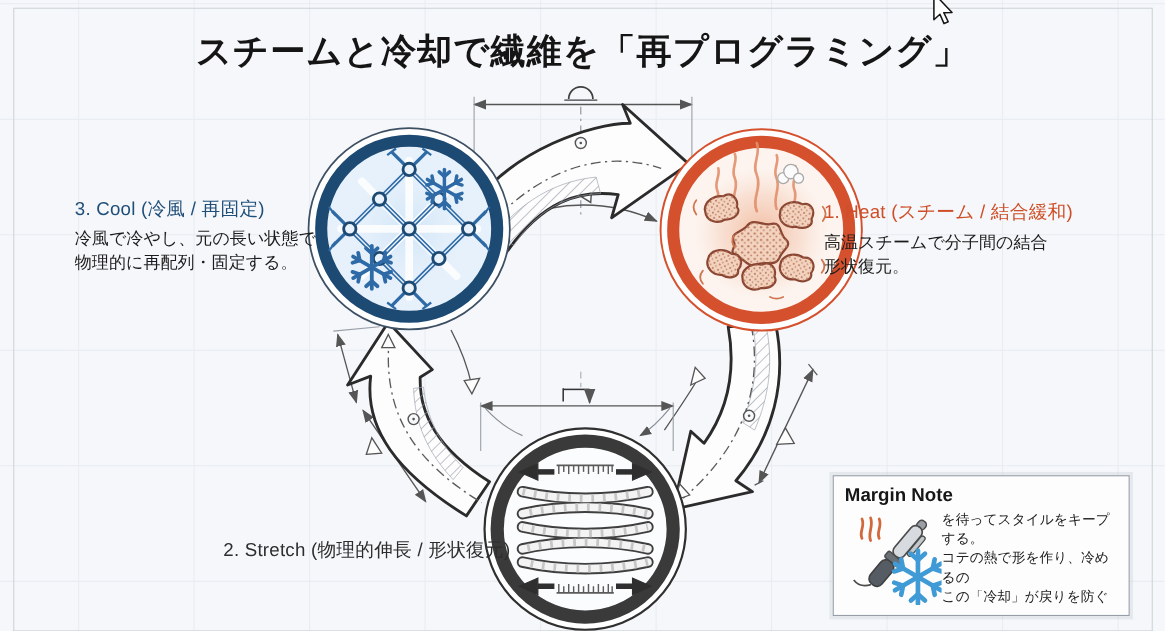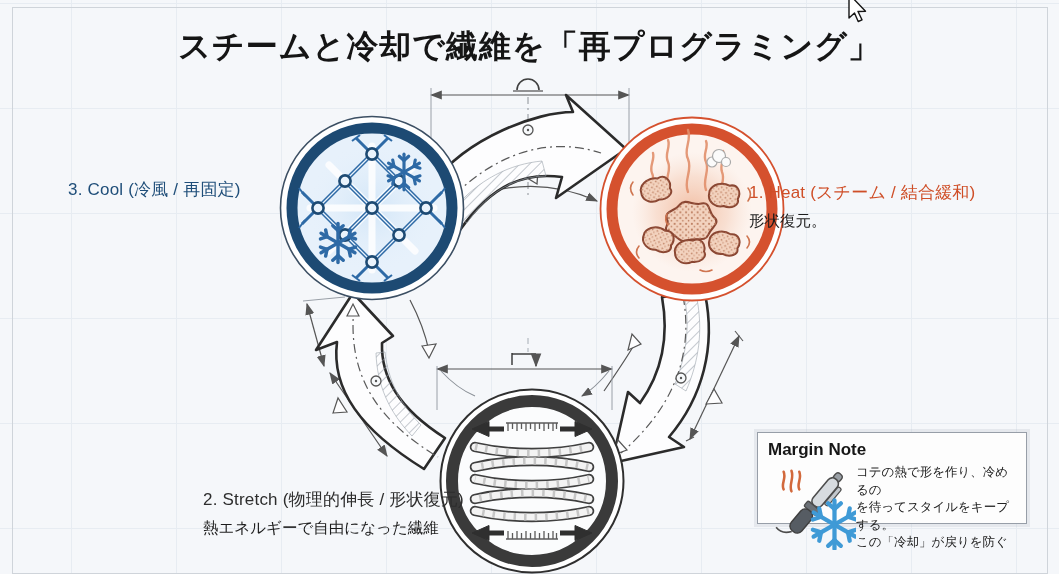--- a/index.html
+++ b/index.html
@@ -24,21 +24,21 @@
   .step-block{width:250px;}
   .step-label{font-size:17px;font-weight:normal;letter-spacing:.2px;}
   .step-body{font-size:15.5px;line-height:22px;margin-top:6px;color:#1c1c1c;}
   #cool-block{left:68px;top:178px;}
   #cool-block .step-label{color:#1f4e79;}
   #heat-block{left:749px;top:181px;}
   #heat-block .step-label{color:#cf4e27;}
   #stretch-block{left:203px;top:488px;width:270px;}
   #stretch-block .step-label{color:#2d2d2d;}
   #margin-note{
-    left:757px;top:432px;width:270px;height:92px;box-sizing:border-box;
+    left:757px;top:432px;width:270px;height:128px;box-sizing:border-box;
     background:#fdfdfd;border:1.5px solid #979ea8;
     box-shadow:0 0 0 3px rgba(175,182,191,.22);
     padding:7px 10px 6px 10px;
   }
   #margin-note .mn-title{font-size:17px;font-weight:bold;color:#161616;}
   #margin-note .mn-row{display:flex;margin-top:2px;}
   #margin-note .mn-icon{width:88px;height:88px;flex:0 0 auto;}
   #margin-note .mn-body{font-size:12.5px;line-height:17.5px;color:#222;padding-top:2px;}
   svg{display:block;}
   #diagram-svg{position:absolute;left:0;top:0;}
@@ -353,33 +353,37 @@
 
     <g transform="translate(845,-6)">
       <path d="M 4,0 L 4,24 L 9.5,19 L 13.2,27.5 L 17,25.8 L 13,17.5 L 20.5,17.3 Z" fill="#ffffff" stroke="#151515" stroke-width="1.4" stroke-linejoin="round"></path>
     </g>
   </svg>
 
   <div id="title" class="abs">スチームと冷却で繊維を「再プログラミング」</div>
 
   <div id="cool-block" class="abs step-block">
     <div class="step-label">3. Cool (冷風 / 再固定)</div>
+    <div class="step-body">
+      <div>冷風で冷やし、元の長い状態で</div>
+      <div>物理的に再配列・固定する。</div>
+    </div>
   </div>
 
   <div id="heat-block" class="abs step-block">
     <div class="step-label">1. Heat (スチーム / 結合緩和)</div>
     <div class="step-body">
+      <div>高温スチームで分子間の結合</div>
       <div>形状復元。</div>
     </div>
   </div>
 
   <div id="stretch-block" class="abs step-block">
     <div class="step-label">2. Stretch (物理的伸長 / 形状復元)</div>
     <div class="step-body">
-      <div>熱エネルギーで自由になった繊維</div>
     </div>
   </div>
 
   <div id="margin-note" class="abs">
     <div class="mn-title">Margin Note</div>
     <div class="mn-row">
       <svg class="mn-icon" viewBox="0 0 90 90">
         <g fill="none" stroke="#d2693c" stroke-width="2.6" stroke-linecap="round">
           <path d="M 16,28 C 13,22 19,17 16,10"></path>
           <path d="M 24,30 C 21,23 27,17 24,9"></path>
@@ -389,21 +393,21 @@
           <rect x="40.5" y="2" width="8" height="9" rx="3.5" fill="#9aa0a6" stroke="#4c4c4c" stroke-width="1.4"></rect>
           <rect x="38.5" y="9" width="12" height="35" rx="5.5" fill="#d7dbdf" stroke="#4c4c4c" stroke-width="1.6"></rect>
           <rect x="51" y="13" width="4.5" height="23" rx="2.2" fill="#c3c8cd" stroke="#4c4c4c" stroke-width="1.2"></rect>
           <rect x="36.5" y="44" width="16" height="7" rx="2" fill="#6b7076" stroke="#4c4c4c" stroke-width="1.4"></rect>
           <rect x="37.5" y="51" width="14" height="27" rx="6" fill="#565c63" stroke="#3e3e3e" stroke-width="1.4"></rect>
           <path d="M 44,79 q -6,9 -15,7" fill="none" stroke="#4c4c4c" stroke-width="1.6"></path>
         </g>
         <use href="#flake" transform="translate(68,64) scale(1.45)" style="color:#3f9ad6"></use>
       </svg>
       <div class="mn-body">
+        <div>を待ってスタイルをキープする。</div>
         <div>コテの熱で形を作り、冷めるの</div>
-        <div>を待ってスタイルをキープする。</div>
         <div>この「冷却」が戻りを防ぐ</div>
 
       </div>
     </div>
   </div>
 
 </div>
 
 </body></html>

